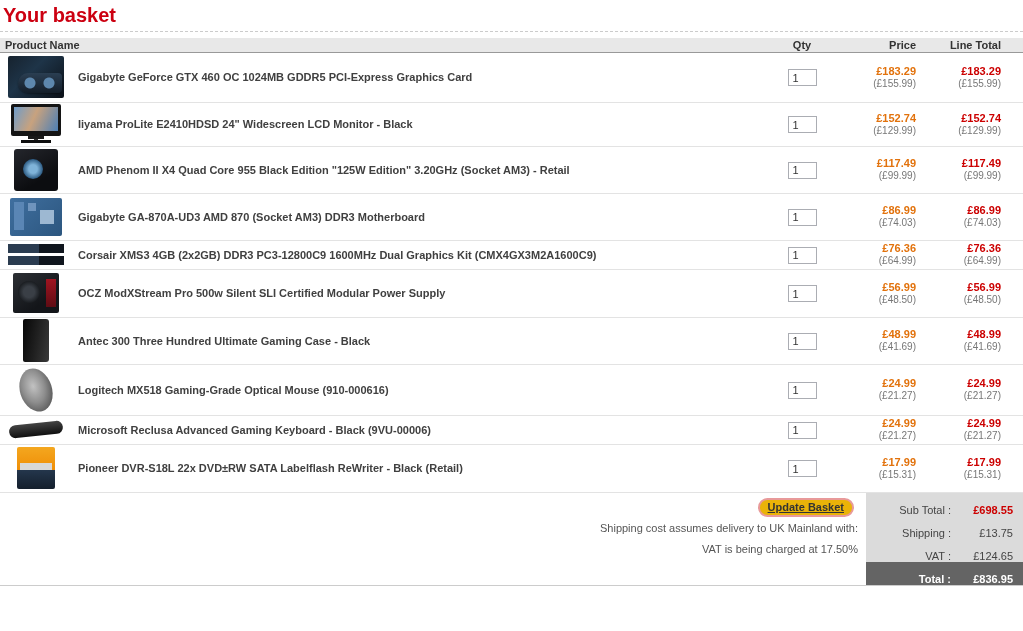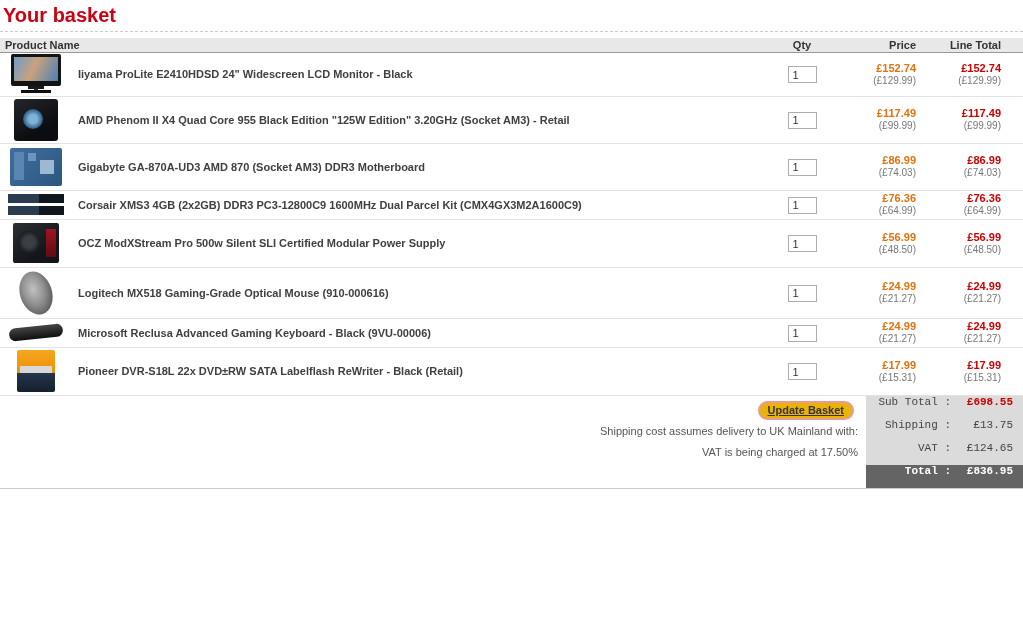--- a/index.html
+++ b/index.html
@@ -140,21 +140,21 @@
     text-decoration: underline; background: #eab308;
     border: 2px solid #e89a9a; border-radius: 10px;
     padding: 1px 8px 2px; margin: 1px 4px 5px 0; cursor: pointer;
   }
   .ship-note { line-height: 12px; }
   .ship-method { font-style: italic; line-height: 12px; }
   .ship-link { color: #3355cc; line-height: 12px; display: block; text-decoration: none; cursor: pointer; }
   .vat-note { margin-top: 9px; line-height: 12px; }
 
   .totals { width: 157px; background: #dbdbdb; font-size: 11px; color: #444; }
-  .trow { display: flex; align-items: flex-start; height: 23px; padding-right: 10px; font-family: Liberation Mono, monospace; }
+  .trow { display: flex; align-items: flex-end; height: 23px; padding-right: 10px; }
   .trow .tlabel { flex: 1; text-align: right; margin-right: 12px; }
   .trow .tvalue { min-width: 50px; text-align: right; }
   .tvalue.v-sub { color: #cc0000; font-weight: bold; }
   .trow.t-total { background: #646464; color: #fff; font-weight: bold; }
   .trow.t-total .tvalue { font-weight: bold; }
 </style>
 </head>
 <body>
 
 <div class="page">
@@ -172,20 +172,39 @@
     </colgroup>
     <thead>
       <tr>
         <th class="h-product" colspan="2">Product Name</th>
         <th class="h-qty">Qty</th>
         <th class="h-price">Price</th>
         <th class="h-line">Line Total</th>
       </tr>
     </thead>
     <tbody id="basket-rows">
+    <tr class="basket-row gpu">
+      <td class="cell-thumb">
+        <div class="thumb"></div>
+      </td>
+      <td class="cell-name">
+        <span>Gigabyte GeForce GTX 460 OC 1024MB GDDR5 PCI-Express Graphics Card</span>
+      </td>
+      <td class="cell-qty">
+        <input class="qty" type="text" value="1" style="">
+      </td>
+      <td class="cell-price">
+        <span class="inc price-inc">£183.29</span>
+        <span class="ex">(£155.99)</span>
+      </td>
+      <td class="cell-line">
+        <span class="inc line-inc">£183.29</span>
+        <span class="ex">(£155.99)</span>
+      </td>
+    </tr>
 
     <tr class="basket-row monitor">
       <td class="cell-thumb">
         <div class="thumb"></div>
       </td>
       <td class="cell-name">
         <span>Iiyama ProLite E2410HDSD 24" Widescreen LCD Monitor - Black</span>
       </td>
       <td class="cell-qty">
         <input class="qty" type="text" value="1" style="">
@@ -238,21 +257,21 @@
         <span class="inc line-inc">£86.99</span>
         <span class="ex">(£74.03)</span>
       </td>
     </tr>
 
     <tr class="basket-row ram">
       <td class="cell-thumb">
         <div class="thumb"></div>
       </td>
       <td class="cell-name">
-        <span>Corsair XMS3 4GB (2x2GB) DDR3 PC3-12800C9 1600MHz Dual Parcel Kit (CMX4GX3M2A1600C9)</span>
+        <span>Corsair XMS3 4GB (2x2GB) DDR3 PC3-12800C9 1600MHz Dual Graphics Kit (CMX4GX3M2A1600C9)</span>
       </td>
       <td class="cell-qty">
         <input class="qty" type="text" value="1" style="">
       </td>
       <td class="cell-price">
         <span class="inc price-inc">£76.36</span>
         <span class="ex">(£64.99)</span>
       </td>
       <td class="cell-line">
         <span class="inc line-inc">£76.36</span>
@@ -273,20 +292,39 @@
       <td class="cell-price">
         <span class="inc price-inc">£56.99</span>
         <span class="ex">(£48.50)</span>
       </td>
       <td class="cell-line">
         <span class="inc line-inc">£56.99</span>
         <span class="ex">(£48.50)</span>
       </td>
     </tr>
 
+    <tr class="basket-row case">
+      <td class="cell-thumb">
+        <div class="thumb"></div>
+      </td>
+      <td class="cell-name">
+        <span>Antec 300 Three Hundred Ultimate Gaming Case - Black</span>
+      </td>
+      <td class="cell-qty">
+        <input class="qty" type="text" value="1" style="">
+      </td>
+      <td class="cell-price">
+        <span class="inc price-inc">£48.99</span>
+        <span class="ex">(£41.69)</span>
+      </td>
+      <td class="cell-line">
+        <span class="inc line-inc">£48.99</span>
+        <span class="ex">(£41.69)</span>
+      </td>
+    </tr>
 
 
     <tr class="basket-row mouse">
       <td class="cell-thumb">
         <div class="thumb"></div>
       </td>
       <td class="cell-name">
         <span>Logitech MX518 Gaming-Grade Optical Mouse (910-000616)</span>
       </td>
       <td class="cell-qty">

